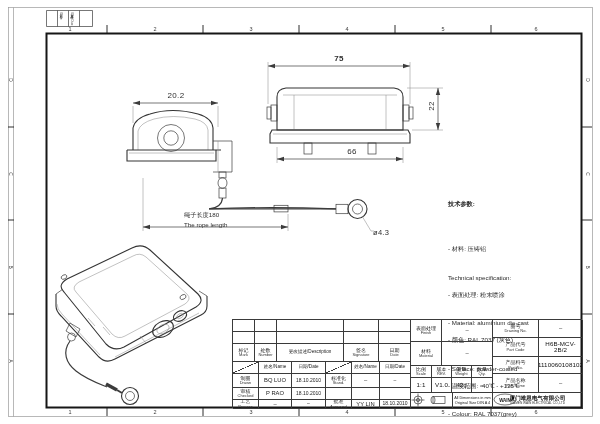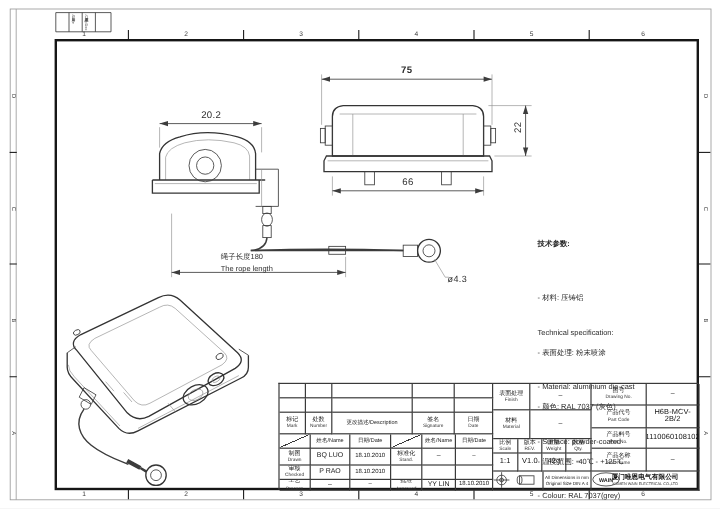--- a/index.html
+++ b/index.html
@@ -188,21 +188,21 @@
   <span class="zl" style="left:583px;top:75px;">D</span>
   <span class="zl" style="left:583px;top:169px;">C</span>
   <span class="zl" style="left:583px;top:262px;">B</span>
   <span class="zl" style="left:583px;top:356px;">A</span>
 
   <span class="vtx" style="left:59px;top:11.5px;height:14px;">日期/Date</span>
   <span class="vtx" style="left:70px;top:11.5px;height:14px;">更改单号/Chg Doc</span>
 
   <span class="txt dim" style="left:159px;top:92px;width:34px;">20.2</span>
   <span class="txt dim" style="left:325px;top:55px;width:28px;font-weight:bold;">75</span>
-  <span class="txt dim" style="left:326px;top:148px;width:28px;">66</span>
+  <span class="txt dim" style="left:338px;top:148px;width:28px;">66</span>
   <span class="txt dim" style="left:423px;top:102px;width:18px;transform:rotate(-90deg);">22</span>
   <span class="txt" style="left:184px;top:212px;font-size:6.2px;">绳子长度180</span>
   <span class="txt" style="left:184px;top:221.5px;font-size:6.2px;">The rope length</span>
   <span class="txt dim" style="left:373px;top:229px;width:30px;text-align:left;font-size:7.5px;">ø4.3</span>
 
   <div class="spec" style="left:448px;top:163px;">
     <div class="t">技术参数:</div>
     <div>- 材料: 压铸铝</div>
     <div>- 表面处理: 粉末喷涂</div>
     <div>- 颜色: RAL 7037 (灰色)</div>

